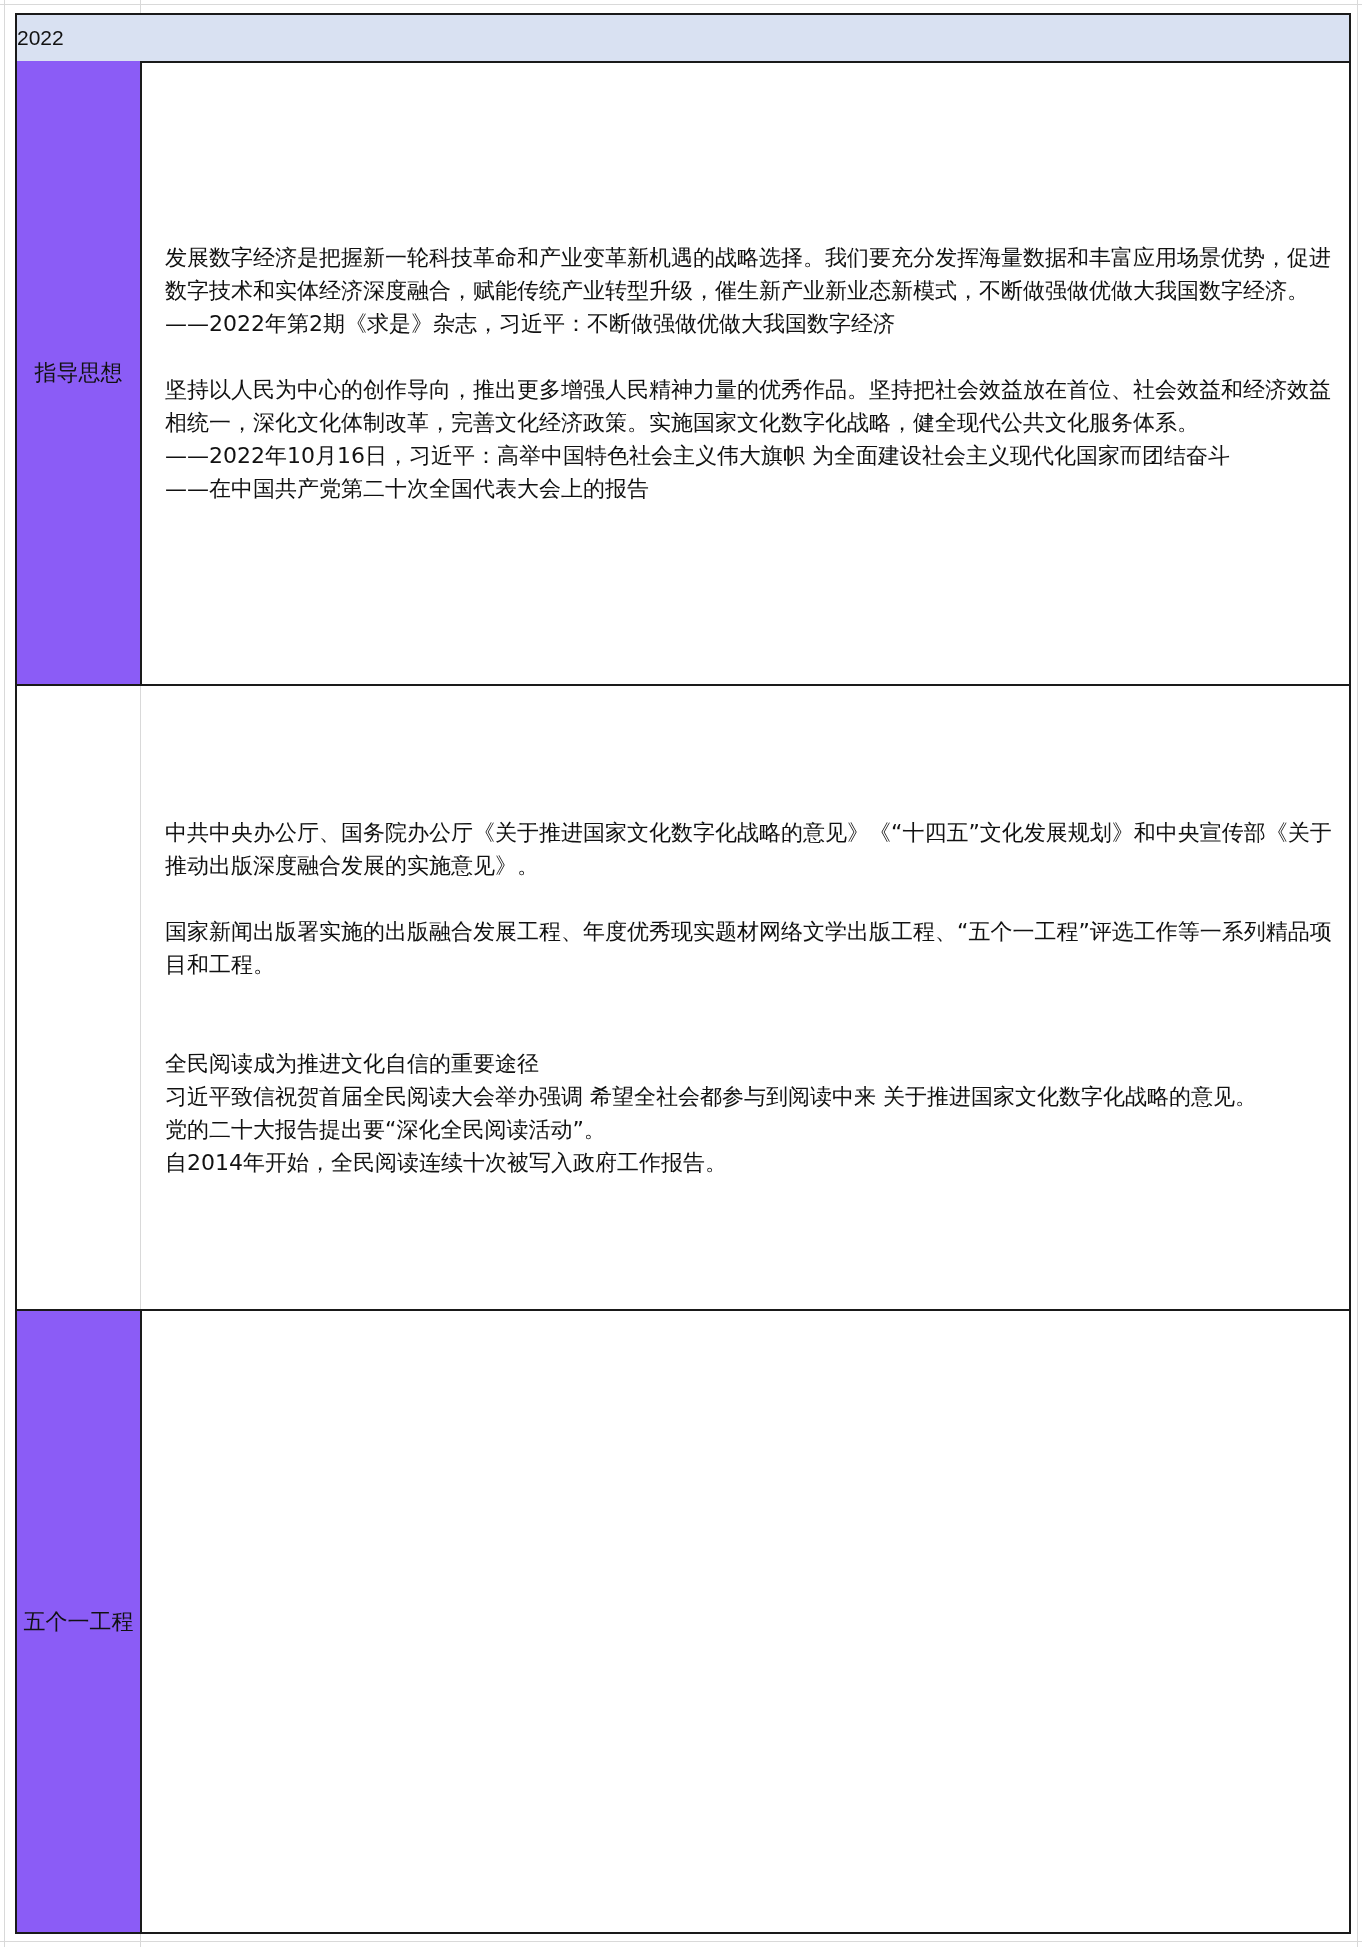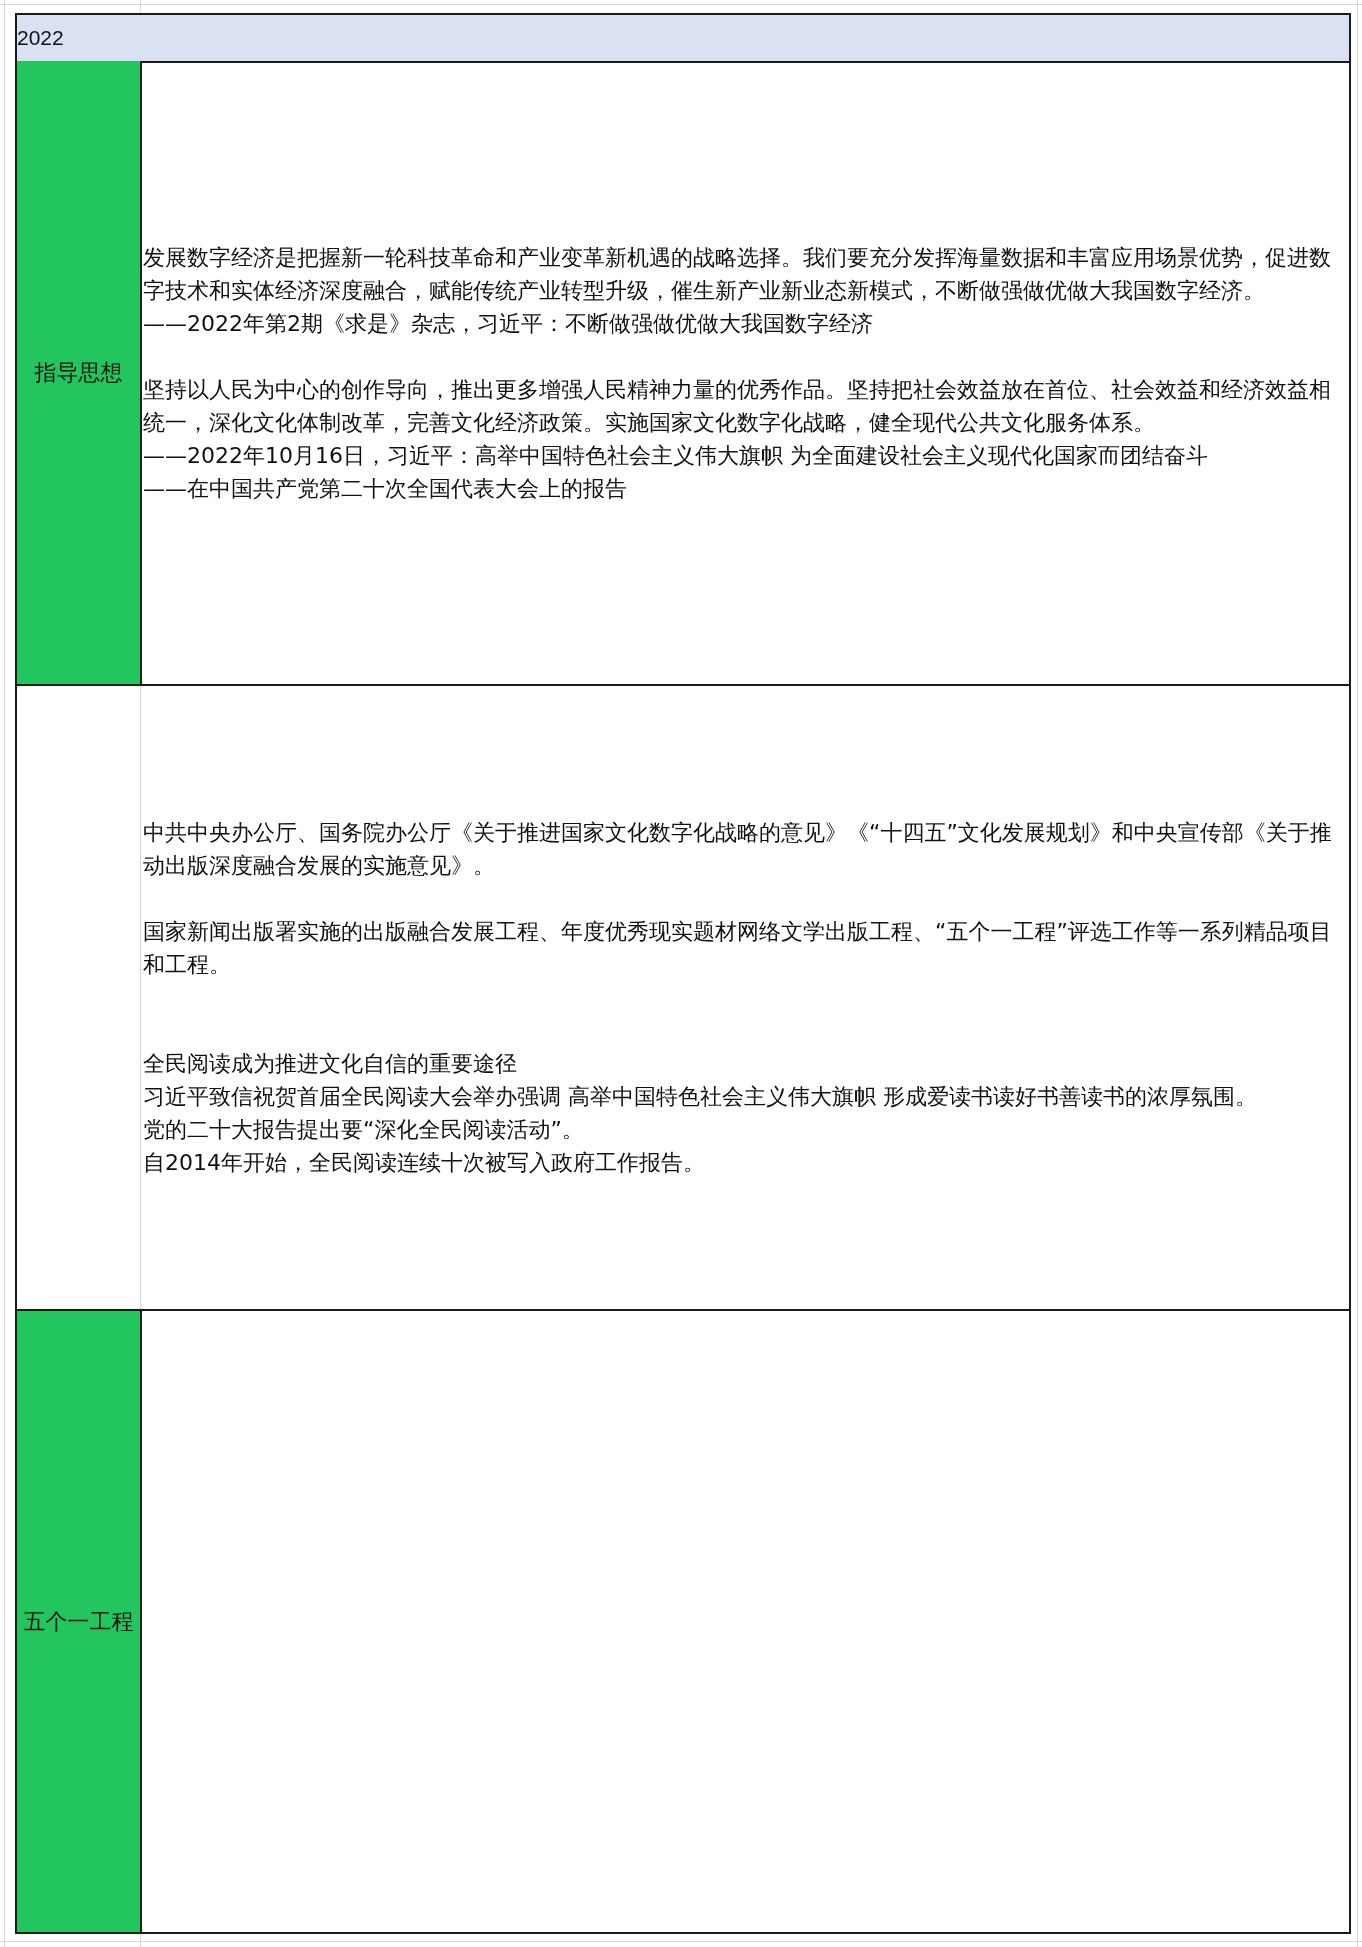--- a/index.html
+++ b/index.html
@@ -9,26 +9,26 @@
     .grid-h { position: absolute; left: 0; right: 0; height: 1px; background: #d9d9d9; }
     .sheet { position: absolute; left: 15px; top: 13px; width: 1336px; height: 1921px;
              border: 2px solid #1a1a1a; box-sizing: border-box; }
     .header { position: absolute; left: 0; top: 0; right: 0; height: 46px;
               background: #d9e1f2; border-bottom: 2px solid #1a1a1a;
               display: flex; align-items: center; justify-content: flex-start;
               font-size: 21px; font-family: "Liberation Sans", sans-serif; }
     .row { position: absolute; left: 0; right: 0; border-bottom: 2px solid #1a1a1a; box-sizing: border-box; }
     .row.last { border-bottom: none; }
     .label { position: absolute; left: 0; top: 0; bottom: 0; width: 123px;
-             background: #22c55e; border-right: 2px solid #1a1a1a;
+             background: #8b5cf6; border-right: 2px solid #1a1a1a;
              display: flex; align-items: center; justify-content: center;
              font-size: 22px; }
     .content { position: absolute; left: 125px; top: 0; right: 0; bottom: 0;
                display: flex; flex-direction: column; justify-content: center;
-               padding: 0 6px 0 1px; box-sizing: border-box;
+               padding: 0 6px 0 23px; box-sizing: border-box;
                font-size: 22px; line-height: 33px; }
     .para { margin: 0; white-space: pre-wrap; }
     .gap { height: 33px; }
   </style>
 </head>
 <body>
 
 <div class="grid-v" style="left:4px"></div>
 <div class="grid-v" style="left:140px"></div>
 <div class="grid-v" style="left:1357px"></div>
@@ -55,21 +55,21 @@
   </div>
 
   <div class="row" style="top:671px; height:625px;">
     <div class="content">
       <p class="para">中共中央办公厅、国务院办公厅《关于推进国家文化数字化战略的意见》《“十四五”文化发展规划》和中央宣传部《关于推动出版深度融合发展的实施意见》。</p>
       <div class="gap"></div>
       <p class="para">国家新闻出版署实施的出版融合发展工程、年度优秀现实题材网络文学出版工程、“五个一工程”评选工作等一系列精品项目和工程。</p>
       <div class="gap"></div>
       <div class="gap"></div>
       <p class="para">全民阅读成为推进文化自信的重要途径</p>
-      <p class="para">习近平致信祝贺首届全民阅读大会举办强调 高举中国特色社会主义伟大旗帜 形成爱读书读好书善读书的浓厚氛围。</p>
+      <p class="para">习近平致信祝贺首届全民阅读大会举办强调 希望全社会都参与到阅读中来 关于推进国家文化数字化战略的意见。</p>
       <p class="para">党的二十大报告提出要“深化全民阅读活动”。</p>
       <p class="para">自2014年开始，全民阅读连续十次被写入政府工作报告。</p>
     </div>
   </div>
 
   <div class="row last" style="top:1296px; bottom:0;">
     <div class="label">
       <span>五个一工程</span>
     </div>
     <div class="content"></div>

